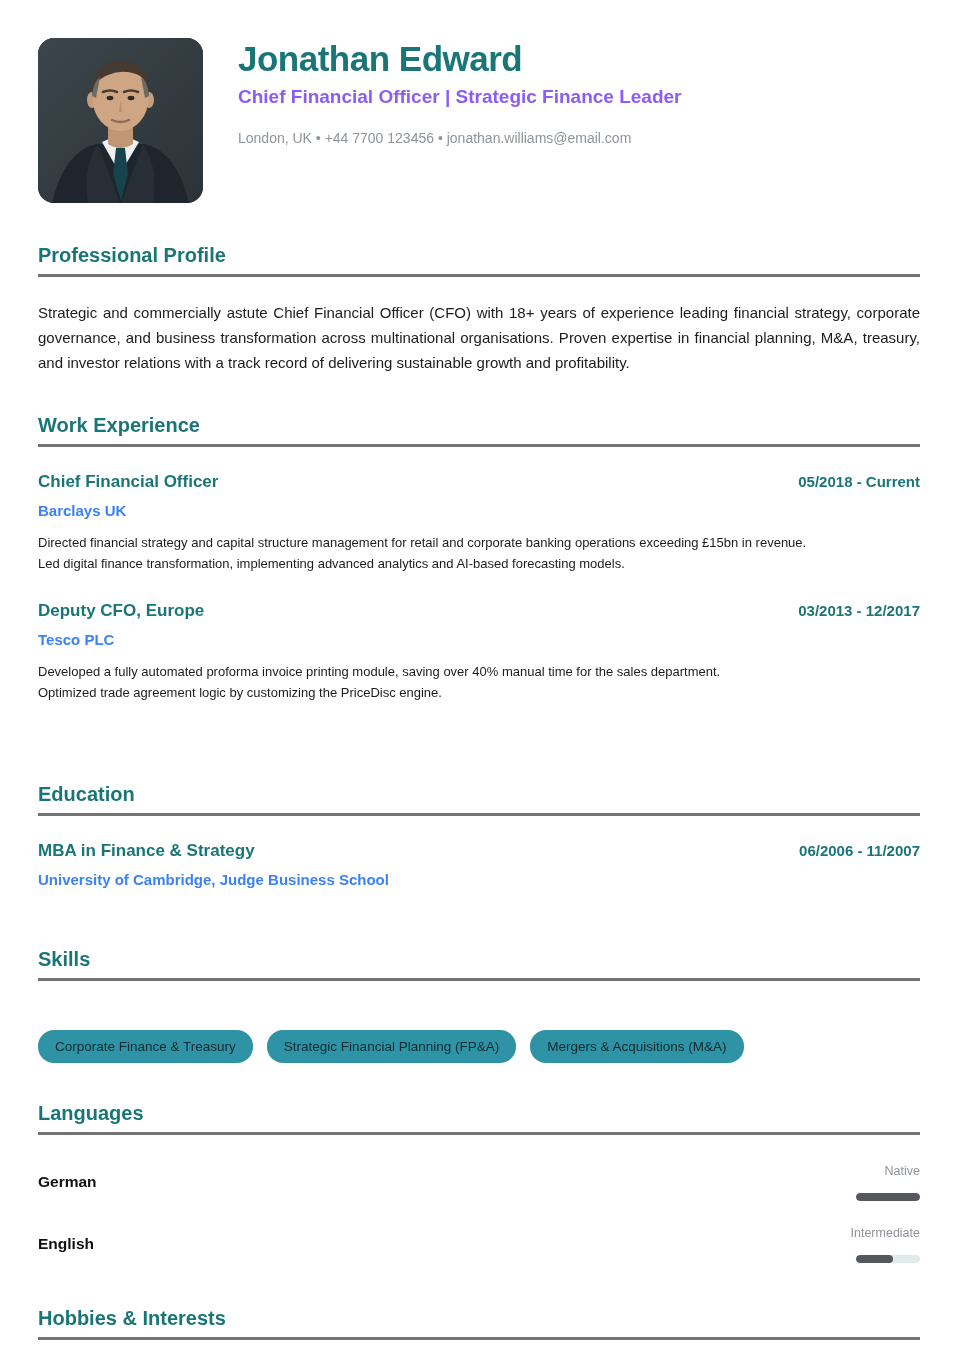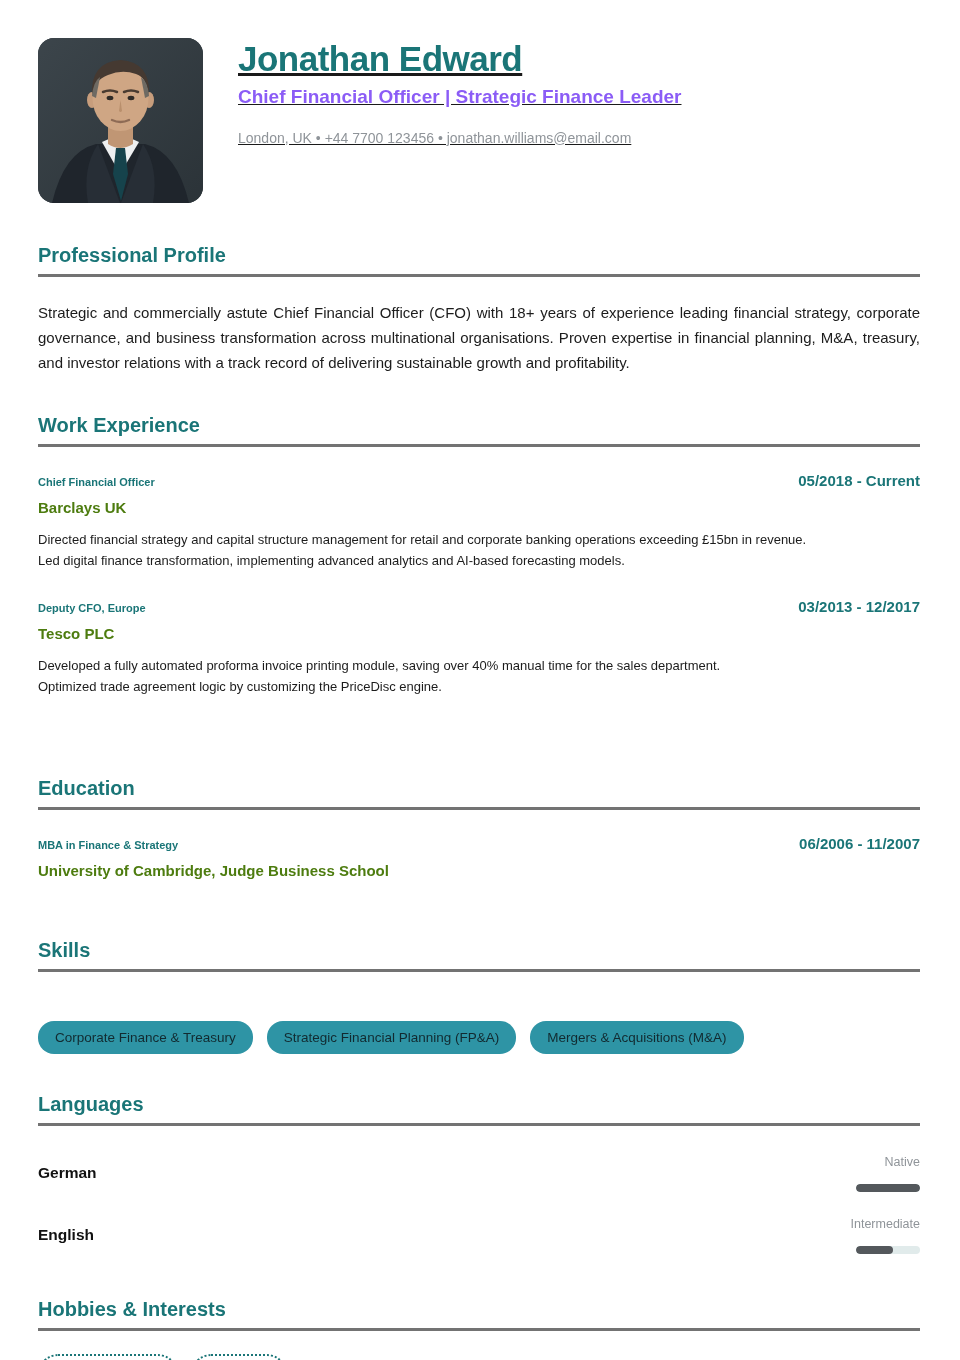--- a/index.html
+++ b/index.html
@@ -7,21 +7,21 @@
   body {
     width: 960px;
     height: 1360px;
     font-family: "Liberation Sans", sans-serif;
     color: #1a1a1a;
     overflow: hidden;
   }
   .page { padding: 38px 40px 0 38px; width: 960px; }
 
   
-  .header { display: flex; align-items: flex-start; gap: 35px; text-decoration: underline; }
+  .header { display: flex; align-items: flex-start; gap: 35px; }
   .photo {
     width: 165px; height: 165px;
     border-radius: 16px;
     overflow: hidden;
     flex: 0 0 auto;
     background: #343d42;
   }
   .photo svg { display: block; width: 100%; height: 100%; }
   .header-text { padding-top: 2px; }
   .person-name {
@@ -52,23 +52,23 @@
     margin-top: 23px;
     font-size: 15px; line-height: 25px;
     text-align: justify;
     color: #1c1c1c;
   }
 
   
   .entry { margin-top: 25px; }
   .entry + .entry { margin-top: 27px; }
   .entry-head { display: flex; justify-content: space-between; align-items: baseline; }
-  .entry-title { font-size: 11px; font-weight: bold; color: #1a7577; }
+  .entry-title { font-size: 17px; font-weight: bold; color: #1a7577; }
   .entry-dates { font-size: 15px; font-weight: bold; color: #1a7577; }
-  .entry-sub { margin-top: 10px; font-size: 15px; font-weight: bold; color: #4d7c0f; }
+  .entry-sub { margin-top: 10px; font-size: 15px; font-weight: bold; color: #3b82f6; }
   .entry-body { margin-top: 13px; font-size: 13px; line-height: 21px; color: #1c1c1c; }
 
   
   .badge-row { margin-top: 27px; display: flex; gap: 14px; flex-wrap: wrap; }
   .skill-badge {
     background: #2e94a5;
     color: #122a30;
     font-size: 13.5px;
     padding: 9px 17px;
     border-radius: 16px;

